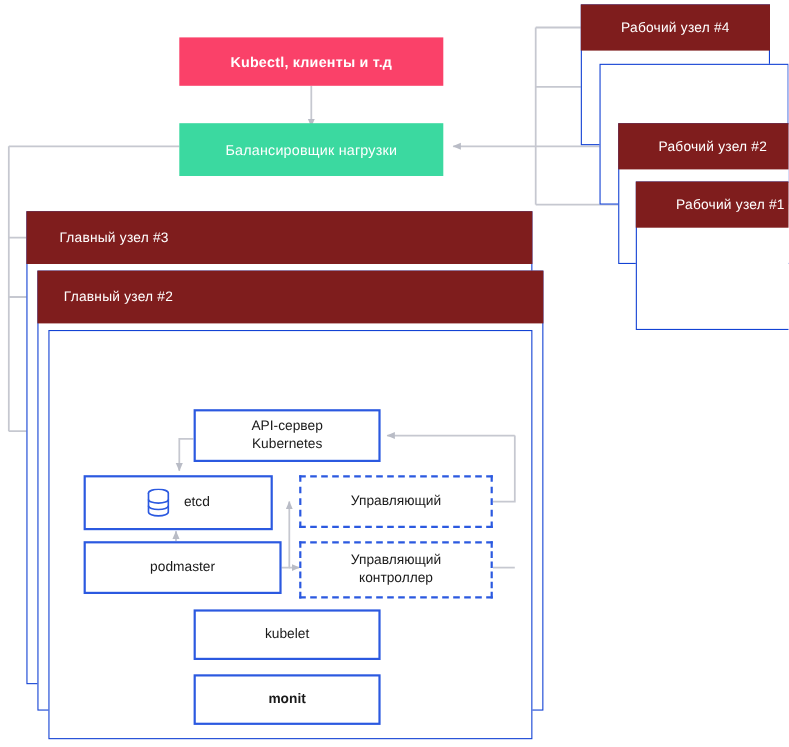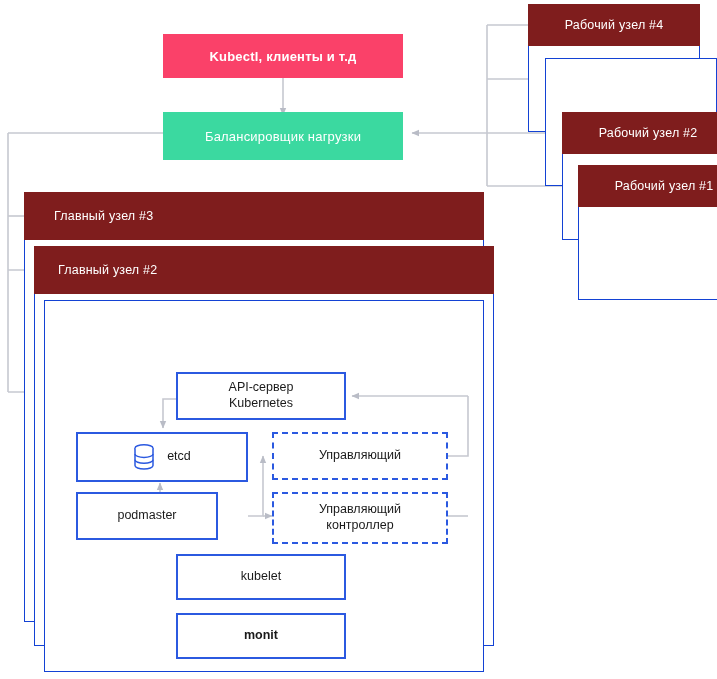--- a/index.html
+++ b/index.html
@@ -205,21 +205,21 @@
       <svg class="etcd-icon" viewBox="0 0 22 26" xmlns="http://www.w3.org/2000/svg">
         <ellipse cx="11" cy="4.2" rx="9" ry="3.4" fill="#ffffff" stroke="#2b59e0" stroke-width="1.5"></ellipse>
         <path d="M2,4.2 L2,21.5 C2,23.4 6,25 11,25 C16,25 20,23.4 20,21.5 L20,4.2" fill="#ffffff" stroke="#2b59e0" stroke-width="1.5"></path>
         <path d="M2,10 C2,11.9 6,13.4 11,13.4 C16,13.4 20,11.9 20,10" fill="none" stroke="#2b59e0" stroke-width="1.5"></path>
         <path d="M2,15.8 C2,17.7 6,19.2 11,19.2 C16,19.2 20,17.7 20,15.8" fill="none" stroke="#2b59e0" stroke-width="1.5"></path>
       </svg>
       <span>etcd</span>
     </span>
   </div>
 
-  <div class="comp" style="left:76px; top:492px; width:142px; height:48px;">
+  <div class="comp" style="left:76px; top:492px; width:180px; height:48px;">
     <span>podmaster</span>
   </div>
 
   <div class="comp dashed" style="left:272px; top:432px; width:176px; height:48px;">
     <span>Управляющий</span>
   </div>
 
   <div class="comp dashed" style="left:272px; top:492px; width:176px; height:52px;">
     <span>
       <span class="label-2line">Управляющий</span>

